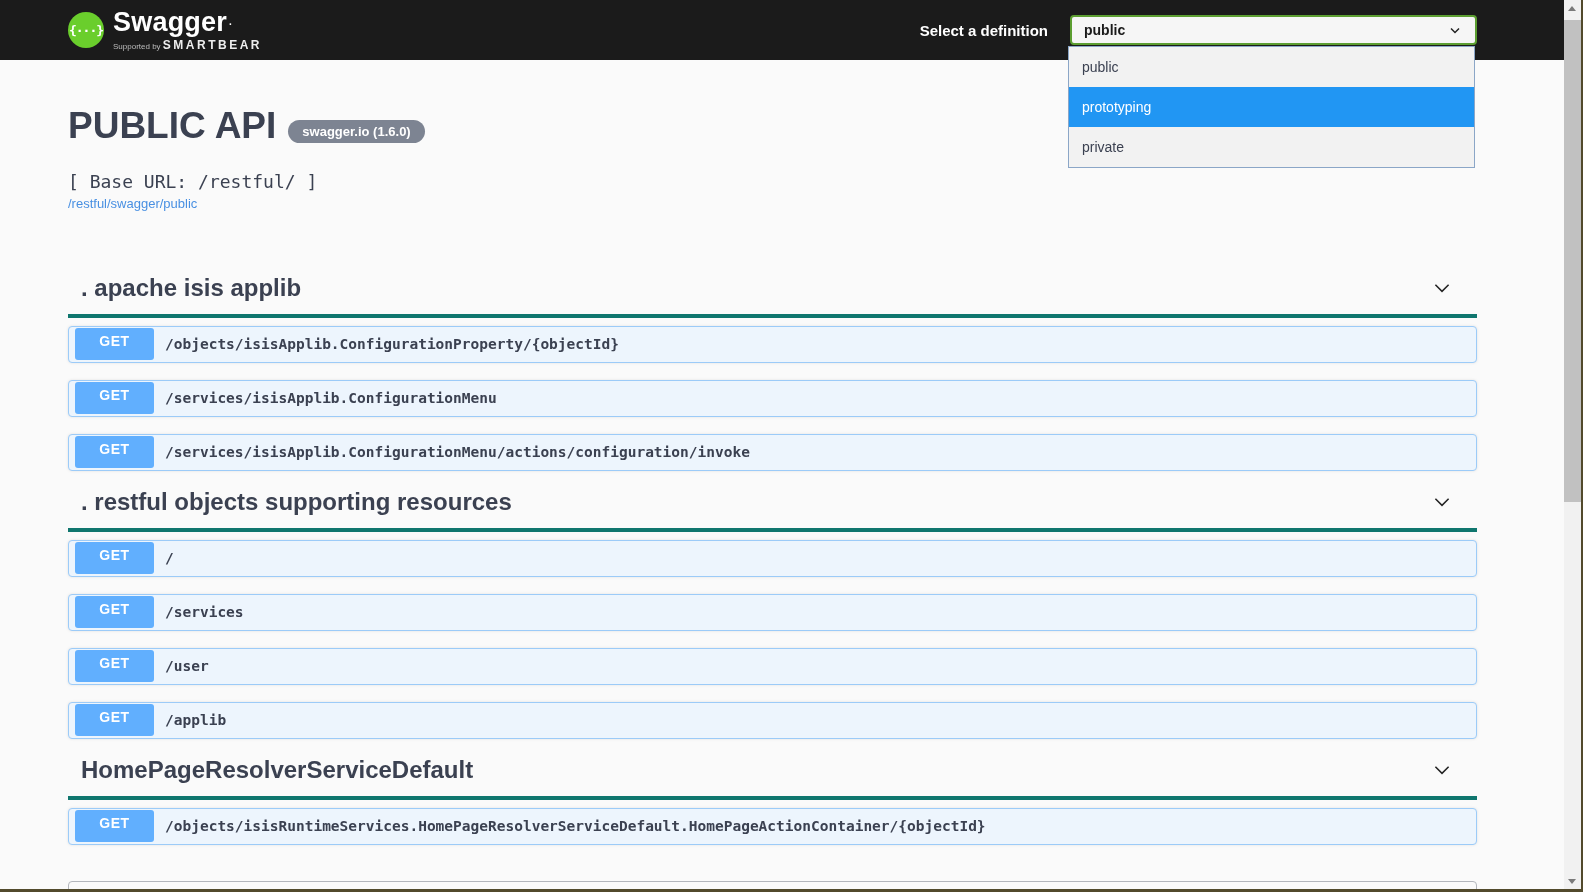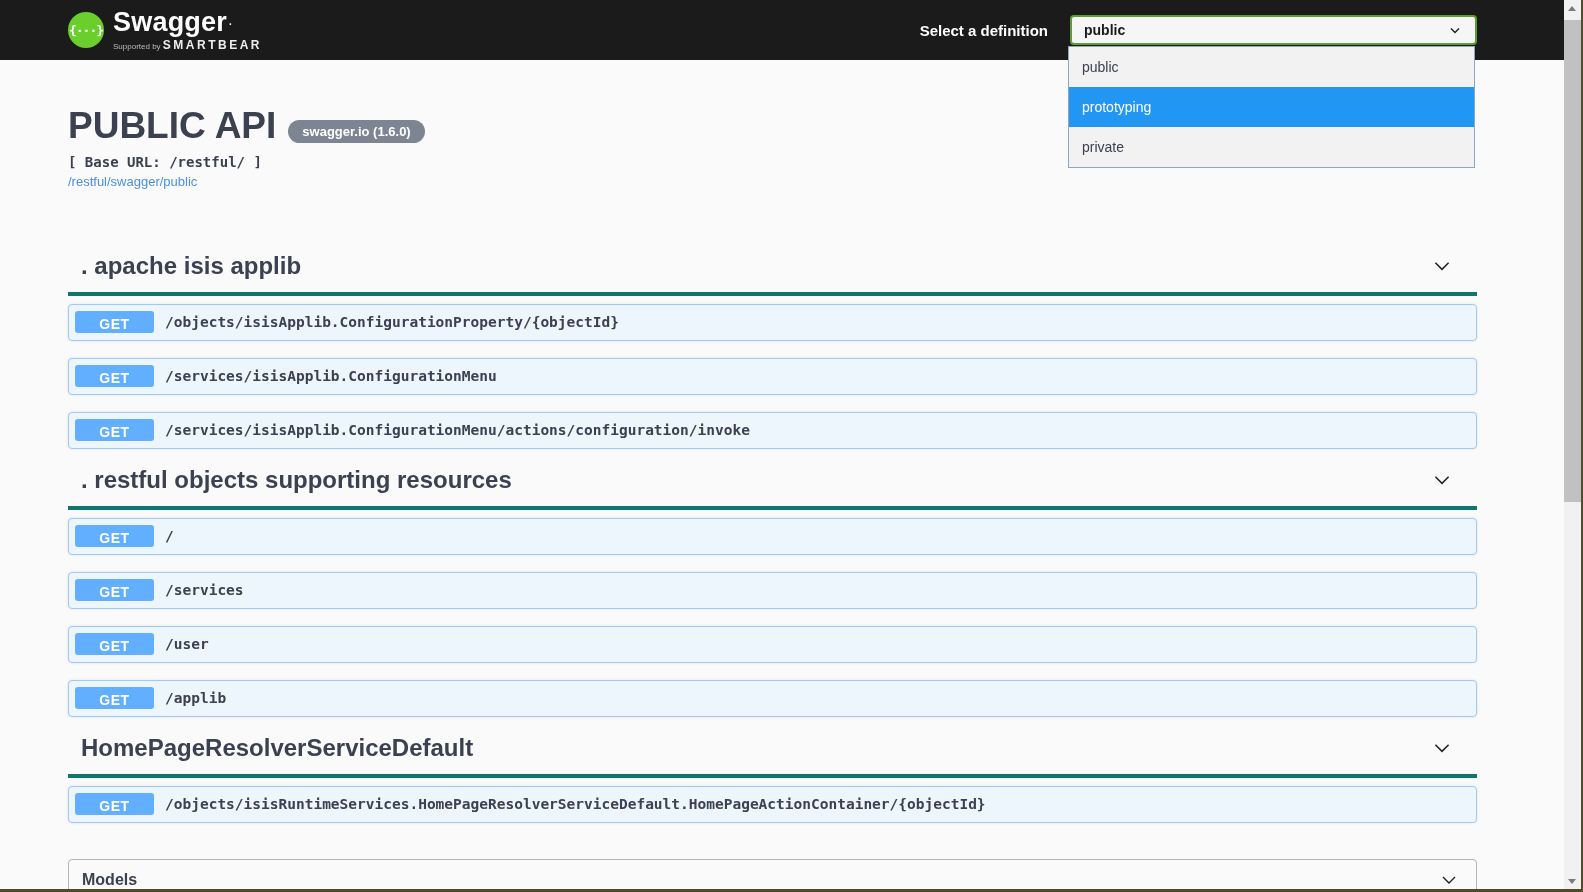--- a/index.html
+++ b/index.html
@@ -68,22 +68,22 @@
     font-size: 37px; font-weight: bold; color: #3b4151; line-height: 0.88;
   }
   .badge {
     background: #7d8492; color: #fff;
     font-size: 13px; font-weight: bold;
     padding: 5px 14px; border-radius: 13px;
     line-height: 1; margin-top: 0px; white-space: nowrap;
   }
   .base-url {
     font-family: "DejaVu Sans Mono", monospace;
-    font-size: 14px; font-weight: bold; color: #3b4151;
-    margin-top: 11px;
+    font-size: 18px; font-weight: normal; color: #3b4151;
+    margin-top: 28px;
   }
   .spec-link {
     display: inline-block; color: #4990e2; font-size: 13px;
     margin-top: 4px; text-decoration: none; cursor: pointer;
   }
 
   
   .tag-section.first { margin-top: 62px; }
   .tag-section + .tag-section { margin-top: 12px; }
   .tag-header {
@@ -98,21 +98,21 @@
   .ops { margin-top: 8px; }
   .opblock {
     height: 37px; display: flex; align-items: center;
     background: #edf5fd;
     border: 1px solid #9ccbf8; border-radius: 4px;
     box-shadow: 0 0 3px rgba(0,0,0,0.10);
     margin-bottom: 17px; padding-left: 6px;
     cursor: pointer;
   }
   .method {
-    width: 79px; height: 22px; line-height: 26px; text-align: center;
+    width: 79px; height: 32px; line-height: 26px; text-align: center;
     background: #61affe; color: #fff;
     font-weight: bold; font-size: 14px; letter-spacing: 0.5px;
     border-radius: 3px; flex: 0 0 auto;
   }
   .path {
     margin-left: 11px;
     font-family: "DejaVu Sans Mono", monospace;
     font-weight: bold; font-size: 14.5px; color: #3b4151;
     white-space: nowrap;
   }

